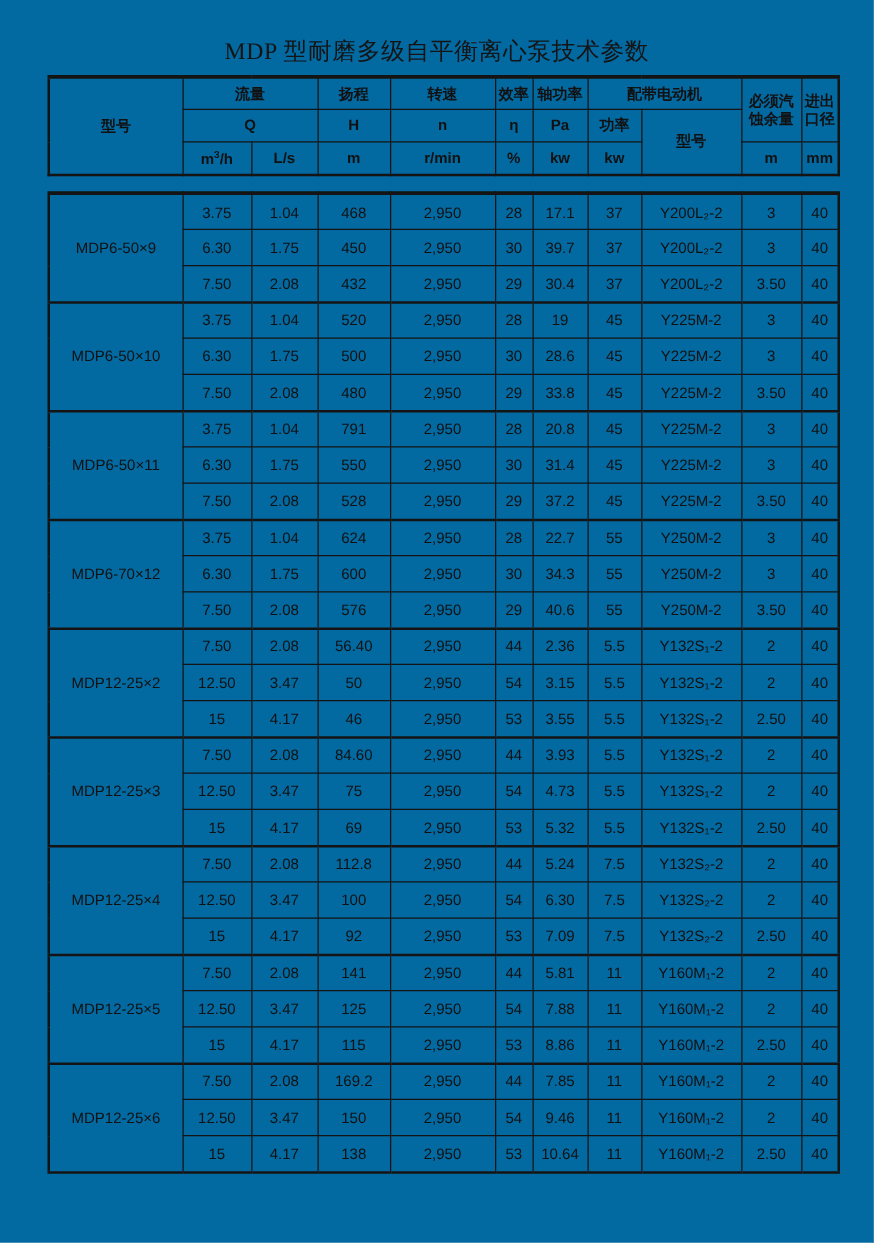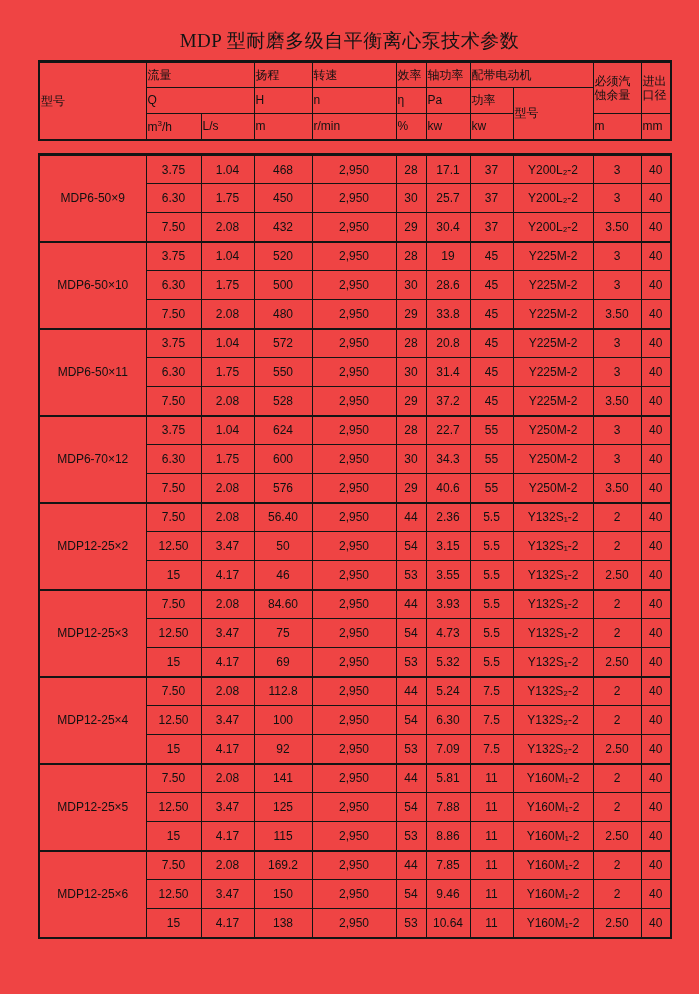--- a/index.html
+++ b/index.html
@@ -3,40 +3,40 @@
 <meta charset="utf-8">
 <style>
   * { box-sizing: border-box; }
   html, body { margin: 0; padding: 0; }
   body {
     width: 699px; height: 994px;
     background: #ffffff;
     font-family: "Liberation Sans", "DejaVu Sans", sans-serif;
     color: #111;
   }
-  .page { position: relative; width: 699px; height: 994px; background: #ef4444; overflow: hidden; }
+  .page { position: relative; width: 699px; height: 994px; background: #0369a1; overflow: hidden; }
 
   .title {
     position: absolute; top: 28px; left: 0; width: 100%;
     margin: 0; text-align: center;
     font-family: "Liberation Serif", "DejaVu Serif", serif;
     font-weight: 400; font-size: 19px; color: #141414;
     letter-spacing: 0.5px;
   }
 
   table { border-collapse: collapse; table-layout: fixed; }
 
   .header-table {
     position: absolute; left: 38px; top: 60px; width: 632px;
     border: 2px solid #141414; border-top-width: 3px;
   }
   .header-table td {
     border: 1px solid #141414;
-    vertical-align: middle;
-    font-size: 12px; font-weight: normal;
+    text-align: center; vertical-align: middle;
+    font-size: 12px; font-weight: bold;
     height: 26px; padding: 0 1px; line-height: 1.2;
     overflow: hidden;
   }
 
   .body-table {
     position: absolute; left: 38px; top: 153px; width: 632px;
     border: 2px solid #141414; border-top-width: 3px;
   }
   .body-table td {
     border: 1px solid #141414;
@@ -139,21 +139,21 @@
           <td>Y200L₂-2</td>
           <td>3</td>
           <td>40</td>
         </tr>
         <tr>
           <td>6.30</td>
           <td>1.75</td>
           <td>450</td>
           <td>2,950</td>
           <td>30</td>
-          <td>25.7</td>
+          <td>39.7</td>
           <td>37</td>
           <td>Y200L₂-2</td>
           <td>3</td>
           <td>40</td>
         </tr>
         <tr class="group-end">
           <td>7.50</td>
           <td>2.08</td>
           <td>432</td>
           <td>2,950</td>
@@ -198,21 +198,21 @@
           <td>33.8</td>
           <td>45</td>
           <td>Y225M-2</td>
           <td>3.50</td>
           <td>40</td>
         </tr>
         <tr>
           <td rowspan="3" class="model-cell">MDP6-50×11</td>
           <td>3.75</td>
           <td>1.04</td>
-          <td>572</td>
+          <td>791</td>
           <td>2,950</td>
           <td>28</td>
           <td>20.8</td>
           <td>45</td>
           <td>Y225M-2</td>
           <td>3</td>
           <td>40</td>
         </tr>
         <tr>
           <td>6.30</td>

